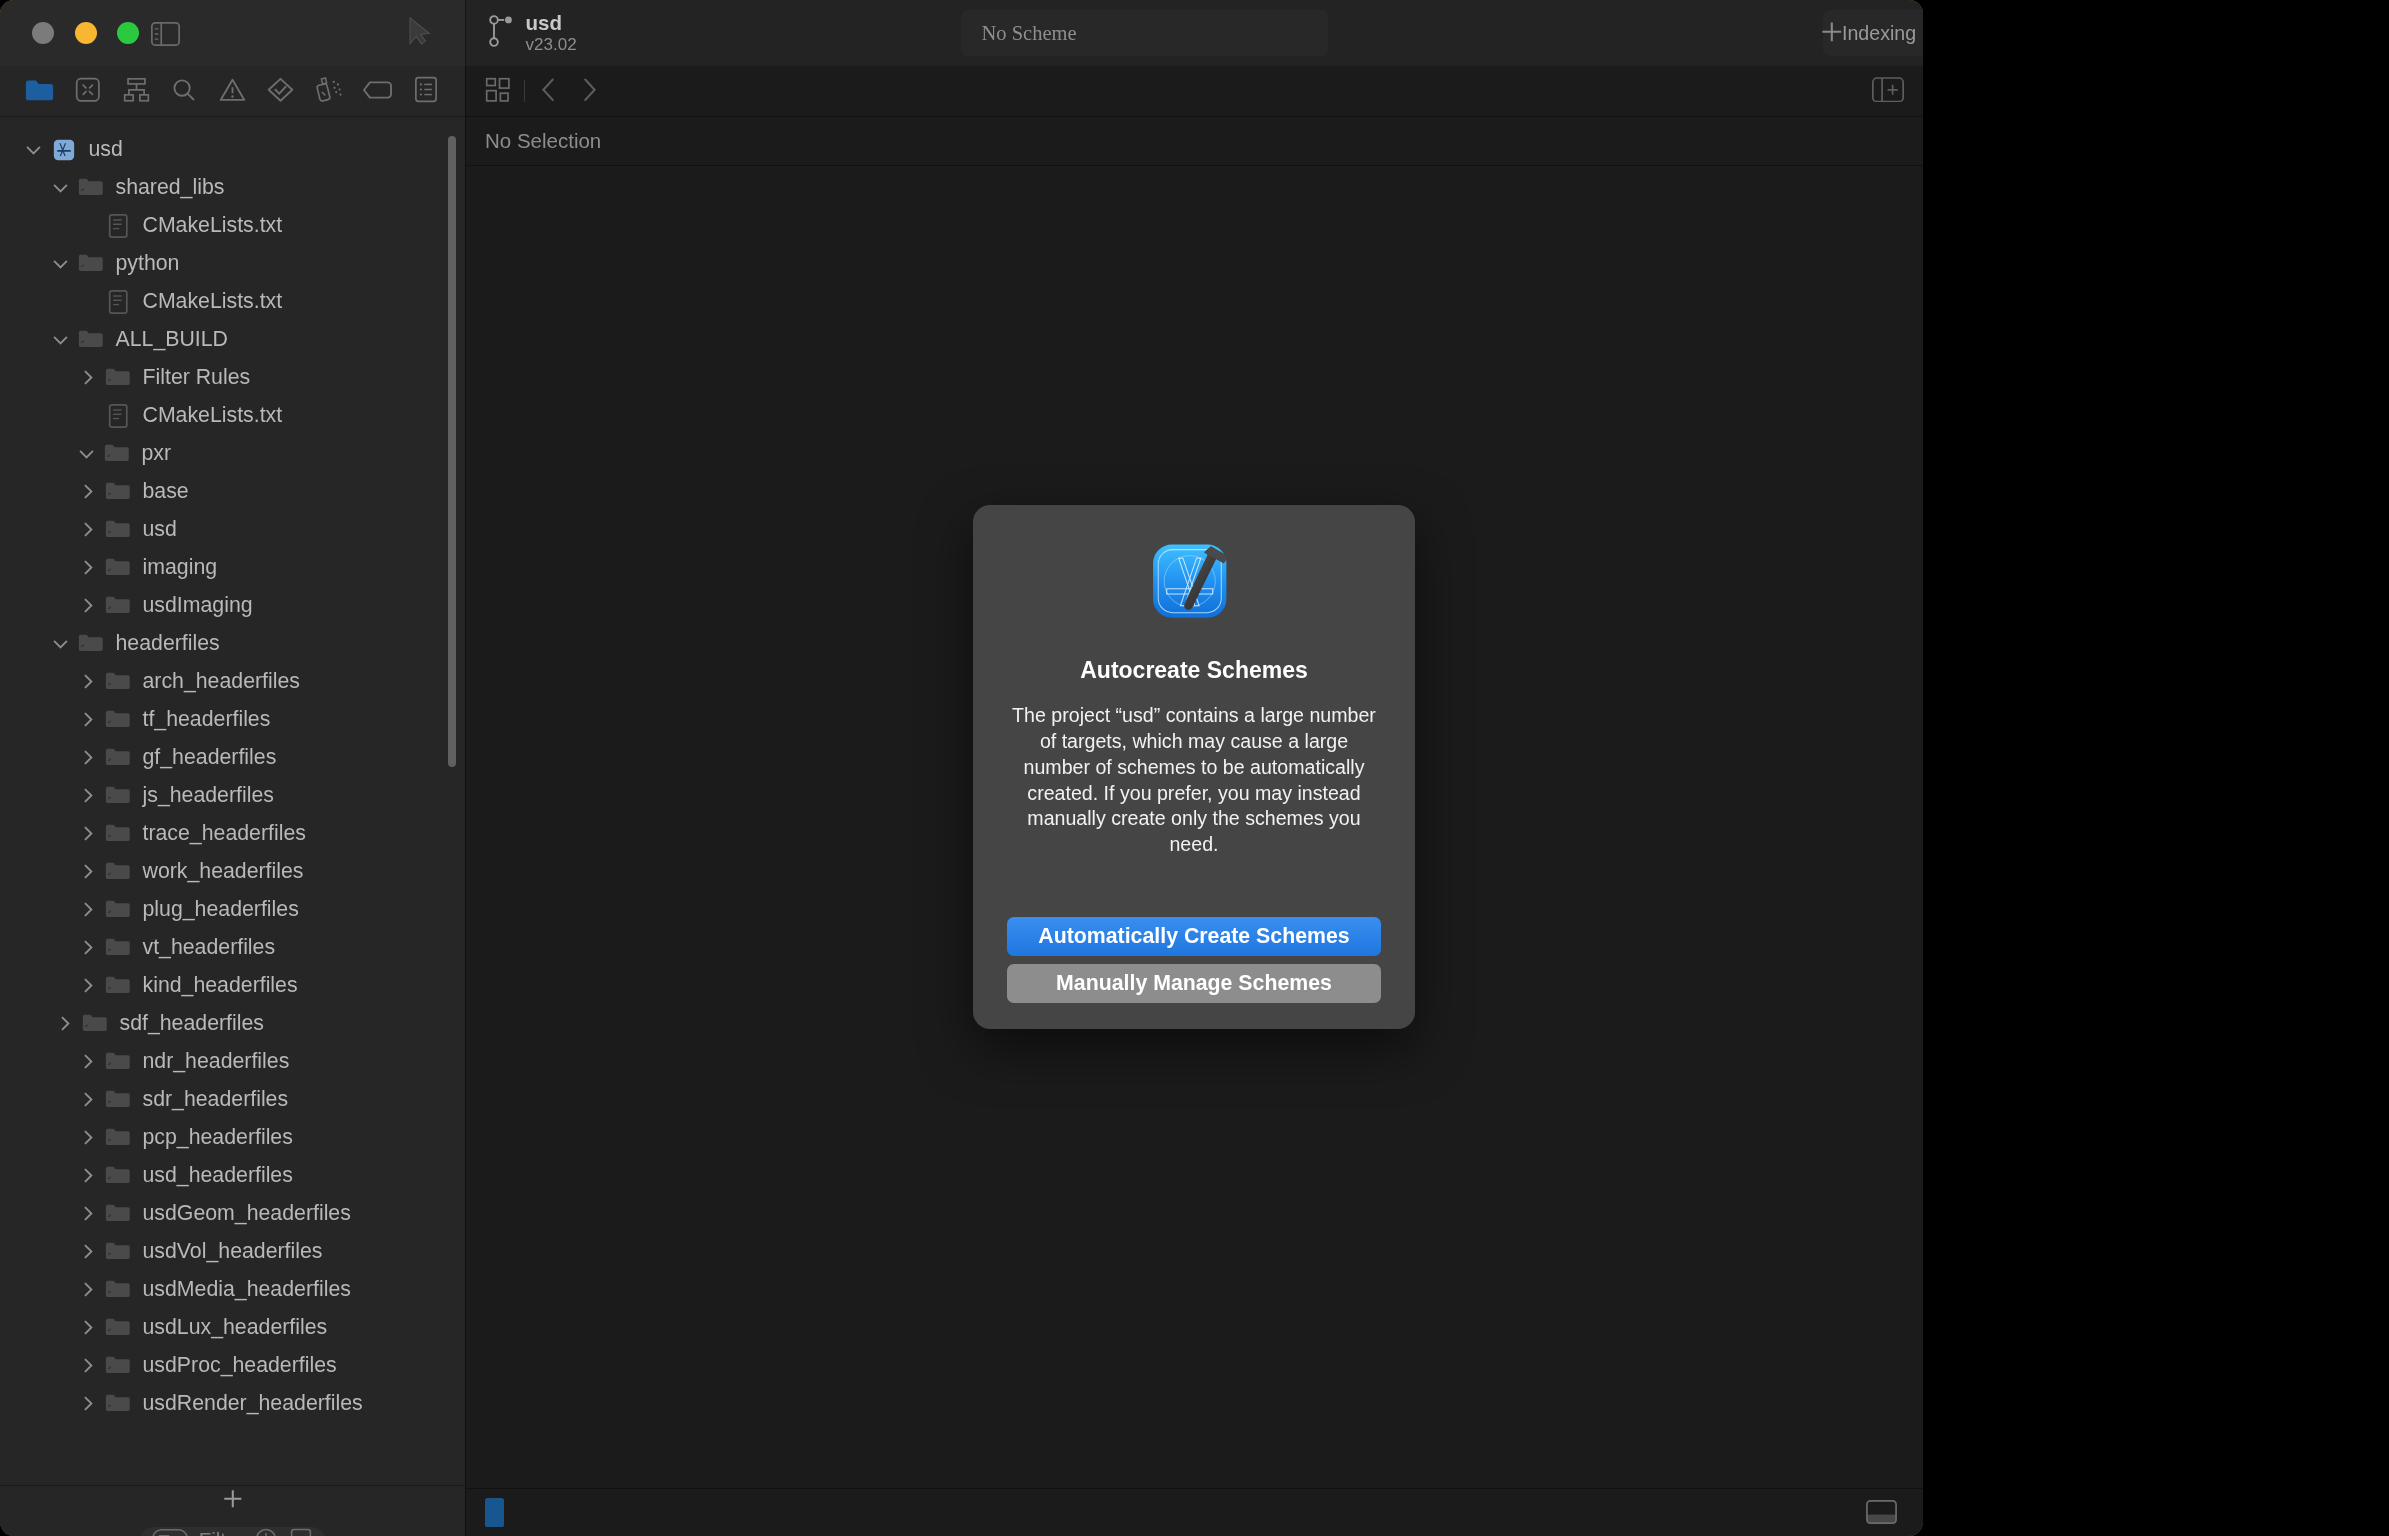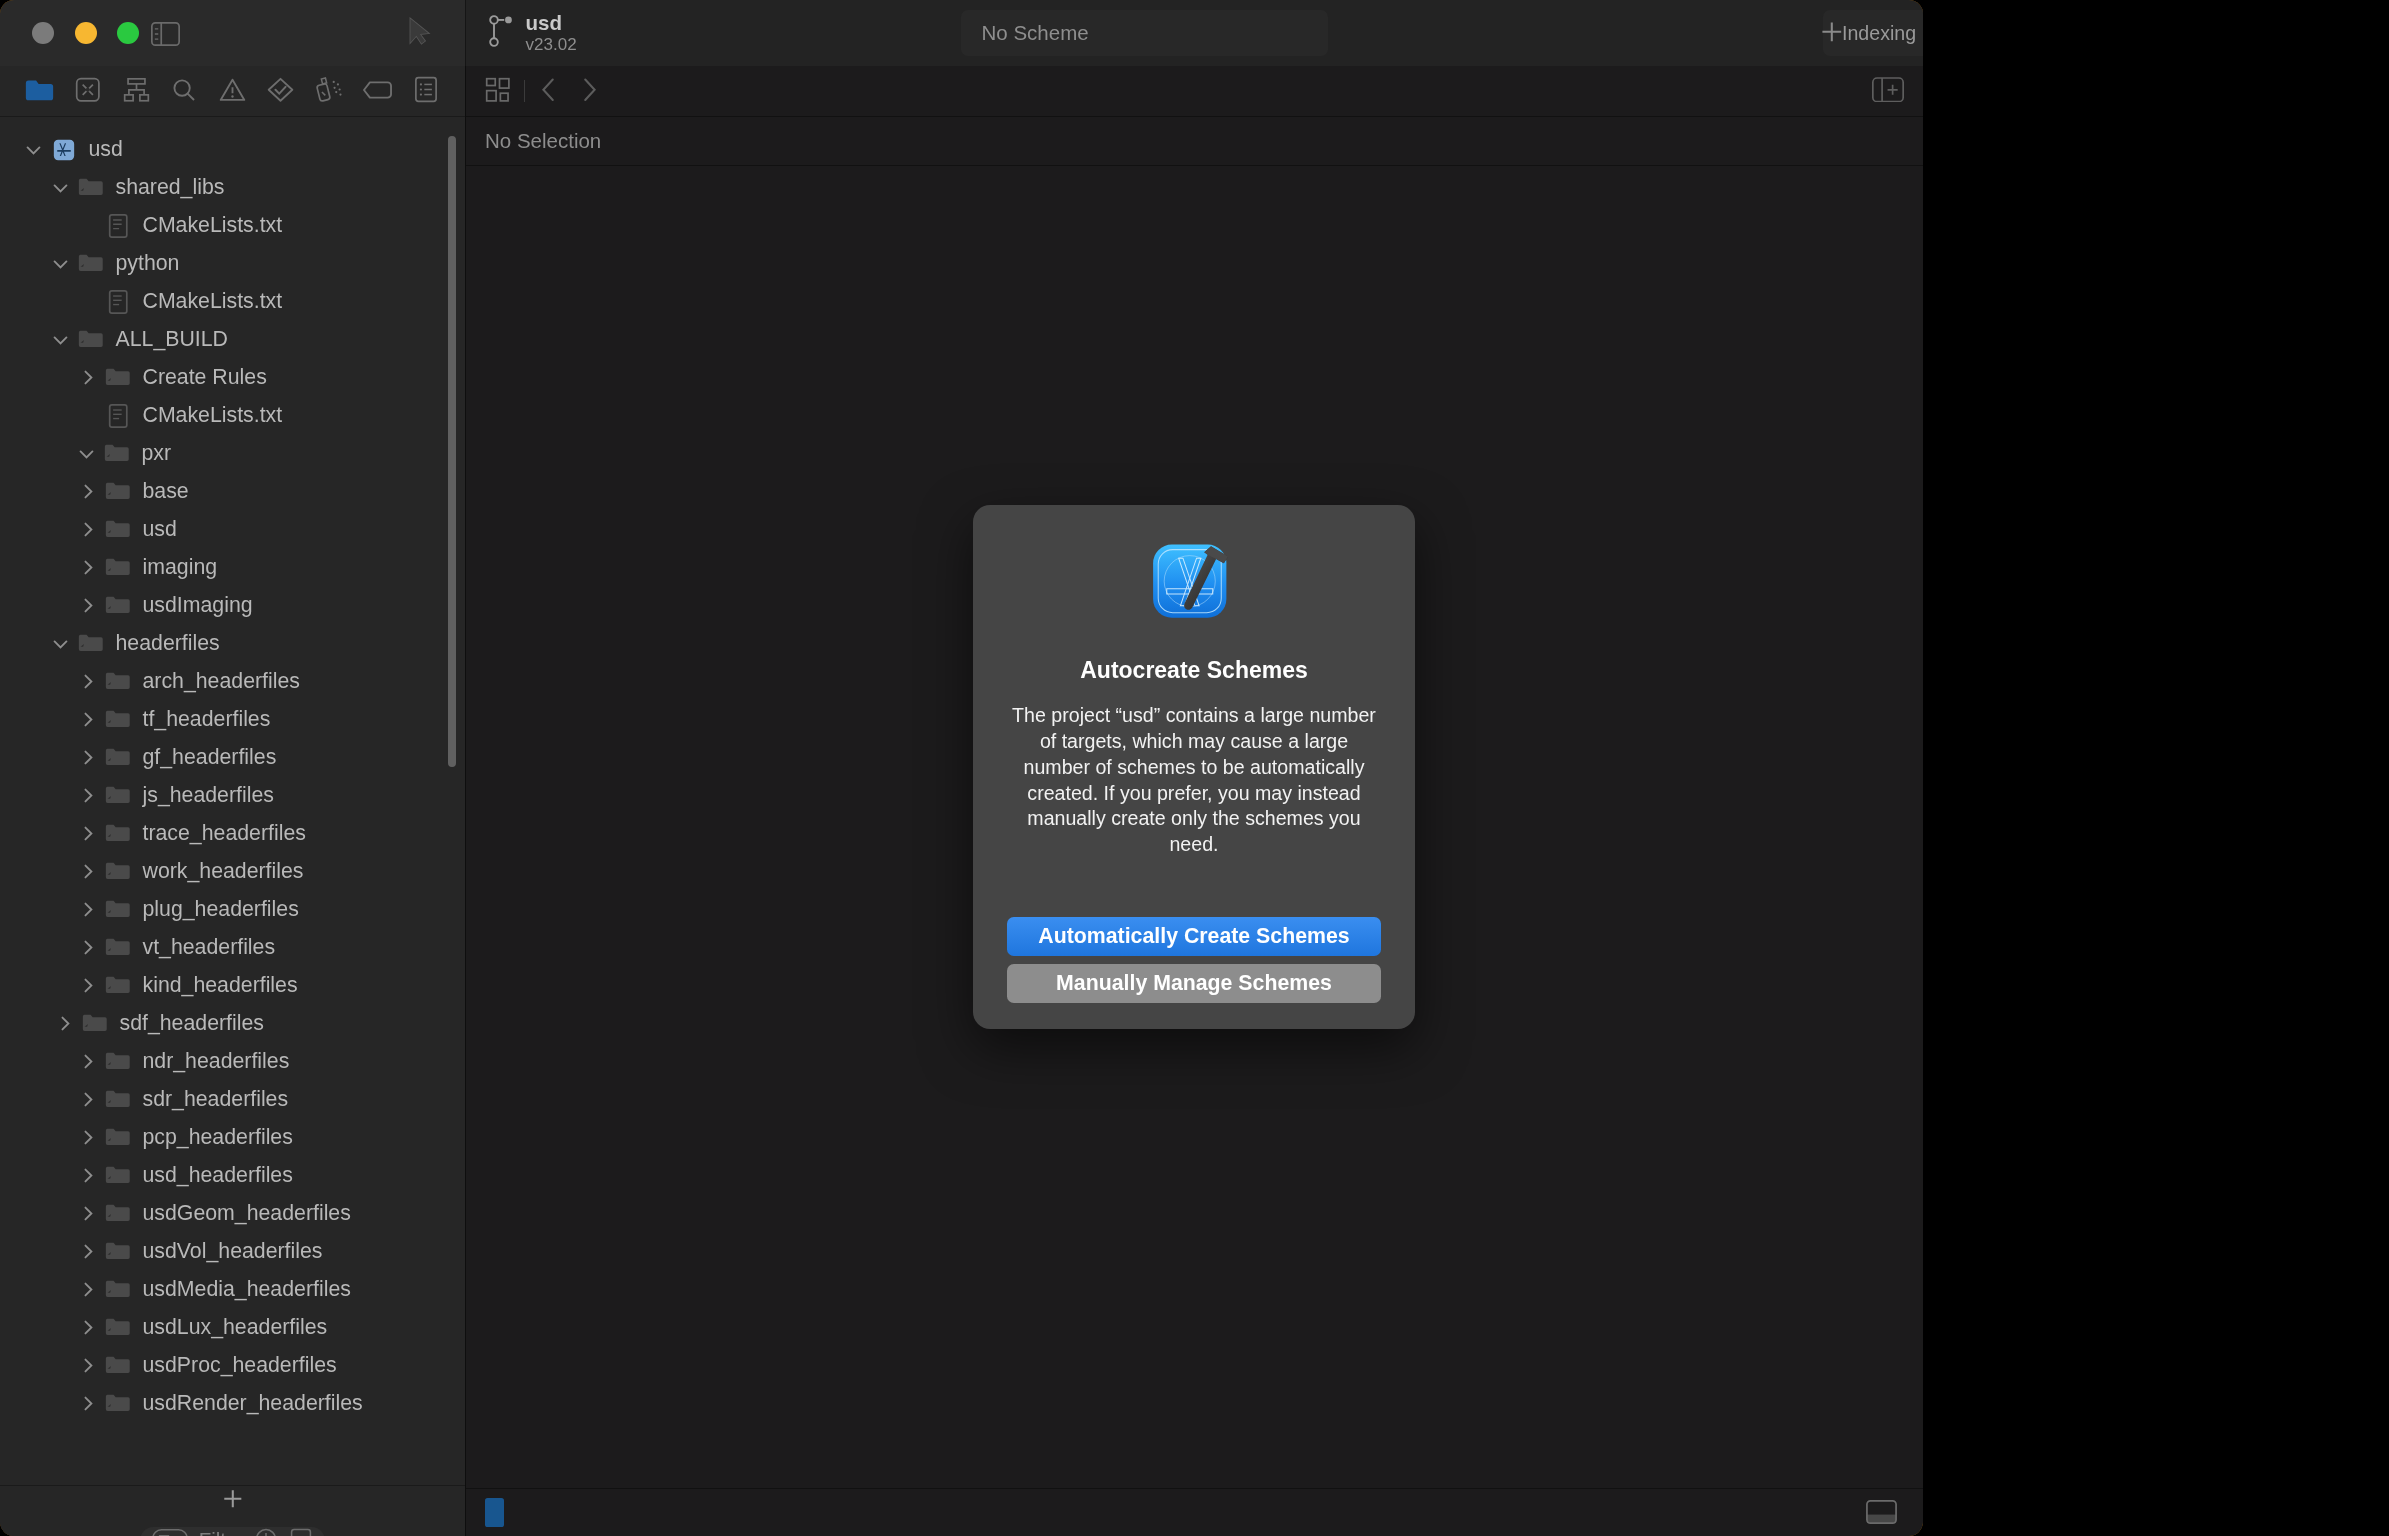--- a/index.html
+++ b/index.html
@@ -39,21 +39,21 @@
   .proj-block { display:flex; align-items:center; margin-left:22px; gap:12px; }
   .proj-text { display:flex; flex-direction:column; line-height:1.15; }
   .proj-name { color:#c9c9c9; font-size:20.5px; font-weight:bold; }
   .proj-ver  { color:#8e8e8e; font-size:17px; }
 
   .scheme-pill {
     position:absolute; left:495px; top:10.2px;
     height:46px; min-width:367px; border-radius:6.8px;
     background:#282828; display:flex; align-items:center; padding:0 20.5px;
   }
-  .scheme-pill span { color:#8e8e8e; font-size:20.5px; }
+  .scheme-pill span { color:#8e8e8e; font-size:20.5px;font-family:Liberation Serif, serif; }
 
   .status-pill {
     position:absolute; left:1357px; top:10.2px;
     height:46px; border-radius:6.8px; background:#282828;
     display:flex; align-items:center; gap:13.7px; padding:0 19px;
   }
   .status-pill .stxt { color:#9a9a9a; font-size:19.6px; white-space:nowrap; }
   .spinner {
     width:24px; height:24px; border-radius:50%;
     border:1.7px solid #6f6f6f; position:relative;
@@ -442,21 +442,21 @@
               <svg width="12" height="17" viewBox="0 0 14 20">
                 <path d="M4 3 L11 10 L4 17" fill="none" stroke="#8e8e8e" stroke-width="2.2" stroke-linecap="round"></path>
               </svg>
             </span>
             <span class="ic">
               <svg width="25.6" height="20.5" viewBox="0 0 30 24">
                 <path d="M1 4 a2 2 0 0 1 2-2 h7 l2.5 3 h14.5 a2 2 0 0 1 2 2 v12 a2 2 0 0 1 -2 2 h-24 a2 2 0 0 1 -2 -2 z" fill="#4a4a4a"></path>
                 <path d="M3 16 l4 -3 l-1 3 z" fill="#2e2e2e"></path>
               </svg>
             </span>
-            <span class="lbl">Create Rules</span>
+            <span class="lbl">Filter Rules</span>
           </div>
           <div class="row" style="padding-left: 73px;">
             <span class="disc"></span>
             <span class="ic">
               <svg width="20.5" height="24" viewBox="0 0 24 28">
                 <rect x="2" y="1" width="20" height="26" rx="2.5" fill="none" stroke="#565656" stroke-width="2"></rect>
                 <line x1="6" y1="7" x2="16" y2="7" stroke="#565656" stroke-width="1.6"></line>
                 <line x1="6" y1="12" x2="16" y2="12" stroke="#565656" stroke-width="1.6"></line>
                 <line x1="6" y1="17" x2="13" y2="17" stroke="#565656" stroke-width="1.6"></line>
               </svg>

